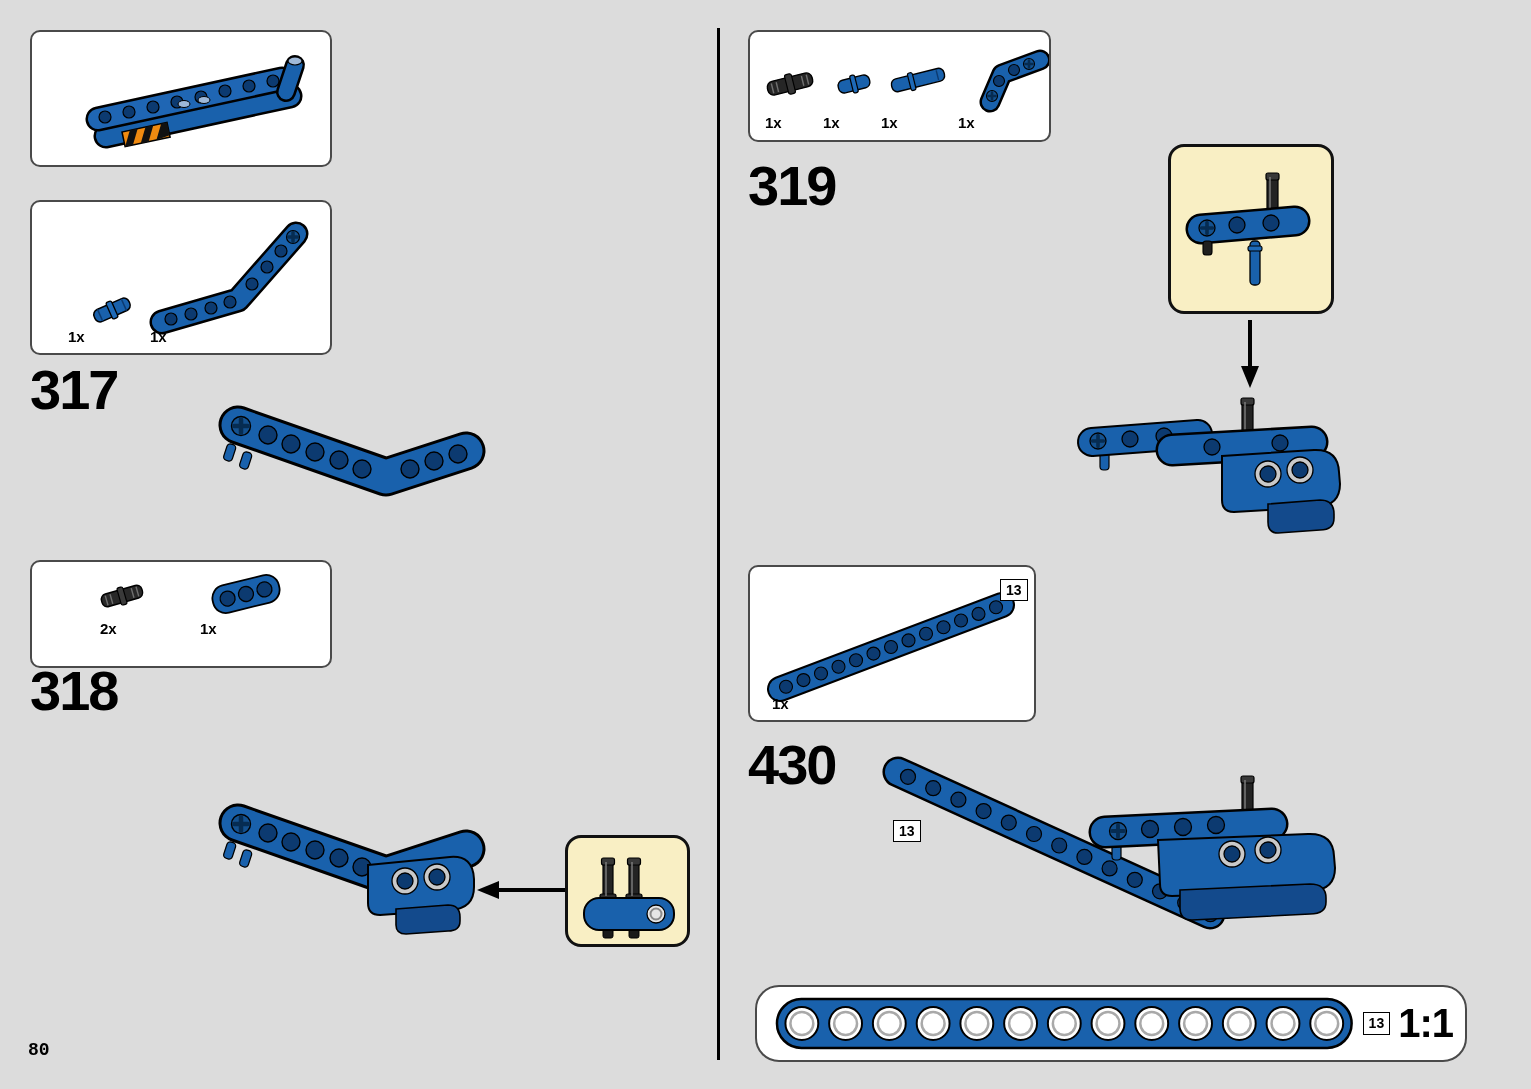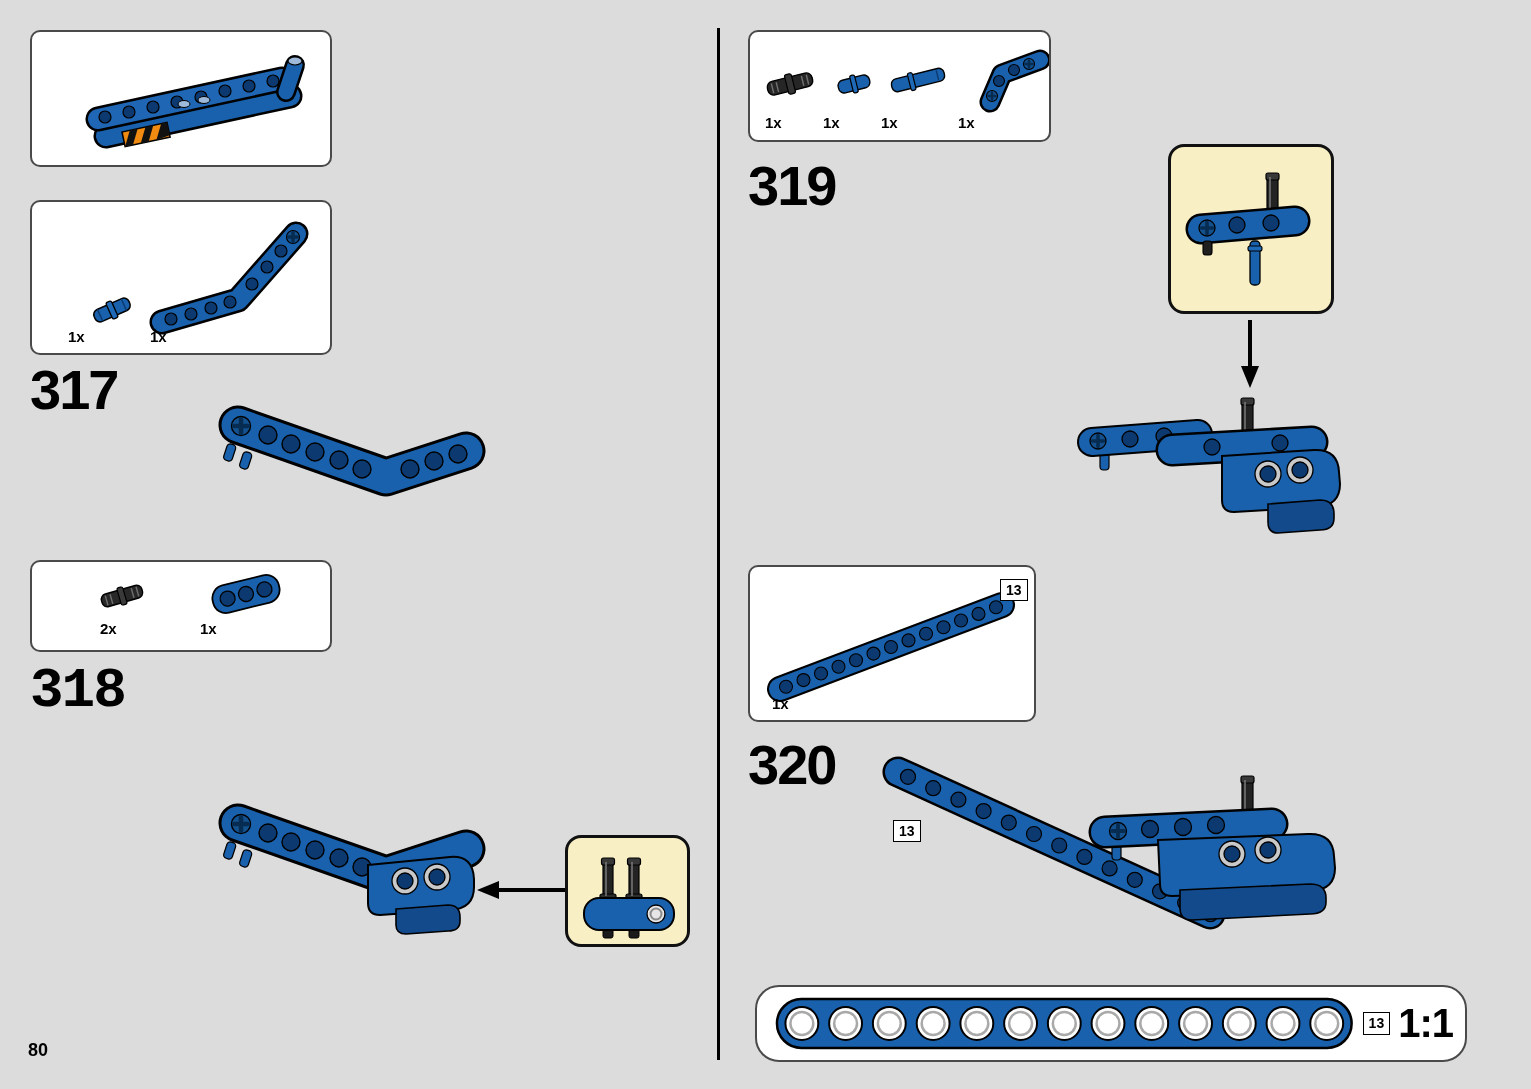--- a/index.html
+++ b/index.html
@@ -6,21 +6,21 @@
   html,body { width:1531px; height:1089px; }
   body { background:#dcdcdc; font-family:"Liberation Sans", sans-serif; color:#000; }
   #canvas { position:relative; width:1531px; height:1089px; background:#dcdcdc; overflow:hidden; }
 
   .pbox { position:absolute; background:#ffffff; border:2.5px solid #4a4a4a; border-radius:10px; }
   .callout { position:absolute; background:#f9efc4; border:3px solid #111; border-radius:16px; }
   .stepnum { position:absolute; font-size:56px; font-weight:bold; letter-spacing:-2px; line-height:1; }
   .qty { position:absolute; font-size:15px; font-weight:bold; }
   .badge { position:absolute; background:#fff; border:1.5px solid #000; font-size:14px; font-weight:bold; padding:1px 5px; line-height:1.3; }
   .divider { position:absolute; background:#000; }
-  .pagenum { position:absolute; font-size:18px; font-weight:bold; }
+  .pagenum { position:absolute; font-size:18px; font-weight:bold;font-family:Liberation Mono, monospace; }
   .absimg { position:absolute; }
   .scalebox { position:absolute; background:#fff; border:2.5px solid #4a4a4a; border-radius:24px; display:flex; align-items:center; padding:0 12px; }
   .scalebox .badge { position:static; margin-left:6px; }
   .scalelabel { font-size:40px; font-weight:bold; margin-left:8px; letter-spacing:-1px; }
   svg { display:block; }
 </style>
 </head>
 <body>
 
 <div id="canvas">
@@ -97,42 +97,42 @@
     <circle cx="68" cy="40" r="9" fill="#0c3a70" stroke="#000" stroke-width="1.4"></circle>
     <circle cx="91" cy="49" r="9" fill="#0c3a70" stroke="#000" stroke-width="1.4"></circle>
     <circle cx="115" cy="57" r="9" fill="#0c3a70" stroke="#000" stroke-width="1.4"></circle>
     <circle cx="139" cy="65" r="9" fill="#0c3a70" stroke="#000" stroke-width="1.4"></circle>
     <circle cx="162" cy="74" r="9" fill="#0c3a70" stroke="#000" stroke-width="1.4"></circle>
     <circle cx="210" cy="74" r="9" fill="#0c3a70" stroke="#000" stroke-width="1.4"></circle>
     <circle cx="234" cy="66" r="9" fill="#0c3a70" stroke="#000" stroke-width="1.4"></circle>
     <circle cx="258" cy="59" r="9" fill="#0c3a70" stroke="#000" stroke-width="1.4"></circle>
   </svg>
 
-  <div class="pbox" style="left:30px; top:560px; width:302px; height:92px;">
+  <div class="pbox" style="left:30px; top:560px; width:302px; height:108px;">
     <svg class="absimg" style="left:2px; top:0px;" width="296" height="60" viewBox="0 0 296 60">
       <g transform="translate(88,34) rotate(-16)">
         <rect x="-21" y="-6.5" width="42" height="13" rx="5.5" fill="#282828" stroke="#000" stroke-width="1.4"></rect>
         <rect x="-3" y="-9" width="6" height="18" rx="2" fill="#3a3a3a" stroke="#000" stroke-width="1.2"></rect>
         <line x1="-16" y1="-5" x2="-16" y2="5" stroke="#6f6f6f" stroke-width="1.4"></line>
         <line x1="-11" y1="-5" x2="-11" y2="5" stroke="#6f6f6f" stroke-width="1.4"></line>
         <line x1="11" y1="-5" x2="11" y2="5" stroke="#6f6f6f" stroke-width="1.4"></line>
         <line x1="16" y1="-5" x2="16" y2="5" stroke="#6f6f6f" stroke-width="1.4"></line>
       </g>
       <g transform="translate(212,32) rotate(-14)">
         <rect x="-34" y="-14" width="68" height="28" rx="13" fill="#1961ac" stroke="#000" stroke-width="1.8"></rect>
         <circle cx="-19" cy="0" r="7.5" fill="#0c3a70" stroke="#000" stroke-width="1.3"></circle>
         <circle cx="0" cy="0" r="7.5" fill="#0c3a70" stroke="#000" stroke-width="1.3"></circle>
         <circle cx="19" cy="0" r="7.5" fill="#0c3a70" stroke="#000" stroke-width="1.3"></circle>
       </g>
     </svg>
     <span class="qty" style="left:68px; top:58px;">2x</span>
     <span class="qty" style="left:168px; top:58px;">1x</span>
   </div>
 
-  <div class="stepnum" style="left:30px; top:663px;font-family:Liberation Mono, monospace;">318</div>
+  <div class="stepnum" style="left:30px; top:663px;">318</div>
 
   <svg class="absimg" style="left:200px; top:795px;" width="300" height="158" viewBox="0 0 300 158">
     <g transform="translate(28,46) rotate(18)">
       <rect x="0" y="0" width="9" height="17" rx="3.5" fill="#1961ac" stroke="#000" stroke-width="1.3"></rect>
     </g>
     <g transform="translate(44,54) rotate(18)">
       <rect x="0" y="0" width="9" height="17" rx="3.5" fill="#1961ac" stroke="#000" stroke-width="1.3"></rect>
     </g>
     <path d="M38,28 L186,80 L266,54" stroke="#000" stroke-width="39" fill="none" stroke-linecap="round" stroke-linejoin="round"></path>
     <path d="M38,28 L186,80 L266,54" stroke="#1961ac" stroke-width="33" fill="none" stroke-linecap="round" stroke-linejoin="round"></path>
@@ -290,21 +290,21 @@
         <circle cx="193.5" cy="60.2" r="6.5" fill="#0c3a70" stroke="#000" stroke-width="1.1"></circle>
         <circle cx="211" cy="53.5" r="6.5" fill="#0c3a70" stroke="#000" stroke-width="1.1"></circle>
         <circle cx="228.5" cy="46.9" r="6.5" fill="#0c3a70" stroke="#000" stroke-width="1.1"></circle>
         <circle cx="246" cy="40.3" r="6.5" fill="#0c3a70" stroke="#000" stroke-width="1.1"></circle>
       </g>
     </svg>
     <span class="badge" style="left:250px; top:12px;">13</span>
     <span class="qty" style="left:22px; top:128px;">1x</span>
   </div>
 
-  <div class="stepnum" style="left:748px; top:737px;">320</div>
+  <div class="stepnum" style="left:748px; top:737px;">430</div>
 
   <span class="badge" style="left:893px; top:820px;">13</span>
 
   <svg class="absimg" style="left:880px; top:752px;" width="480" height="190" viewBox="0 0 480 190">
     <path d="M18,20 L330,162" stroke="#000" stroke-width="31" stroke-linecap="round" fill="none"></path>
     <path d="M18,20 L330,162" stroke="#1961ac" stroke-width="26" stroke-linecap="round" fill="none"></path>
     <g>
       <circle cx="28" cy="24.8" r="7.5" fill="#0c3a70" stroke="#000" stroke-width="1.2"></circle>
       <circle cx="53.2" cy="36.2" r="7.5" fill="#0c3a70" stroke="#000" stroke-width="1.2"></circle>
       <circle cx="78.4" cy="47.7" r="7.5" fill="#0c3a70" stroke="#000" stroke-width="1.2"></circle>

